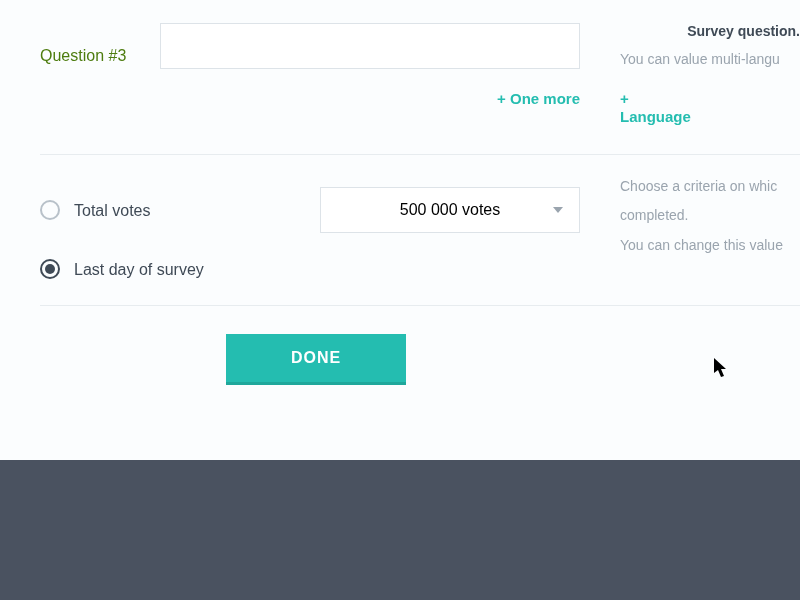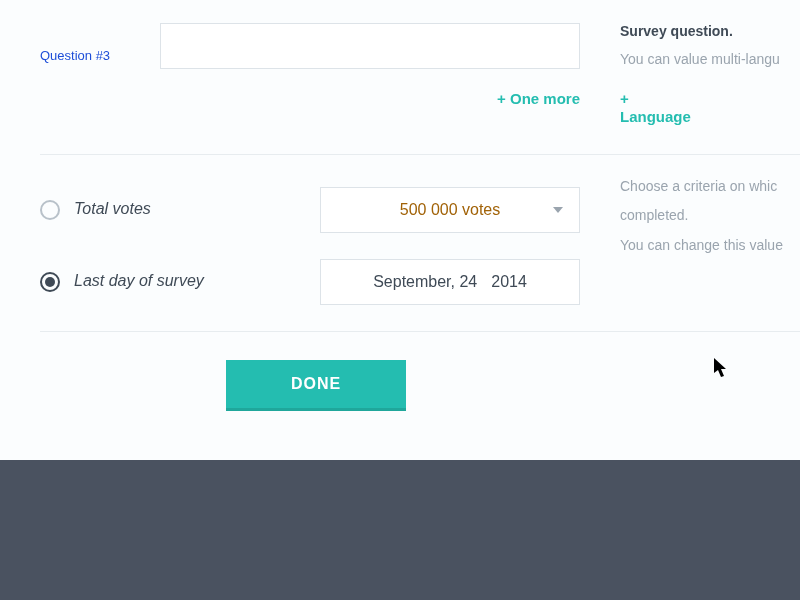--- a/index.html
+++ b/index.html
@@ -18,40 +18,41 @@
     .row {
       display: flex;
       align-items: flex-start;
     }
     .question-row {
       align-items: center;
     }
     .label-col {
       width: 120px;
       flex: 0 0 120px;
-      font-size: 13px;
-      color: #1d4ed8;
+      font-size: 16px;
+      color: #4d7c0f;
       display: flex;
       align-items: center;
       margin-top: 20px;
     }
     .input-col {
       width: 420px;
       flex: 0 0 420px;
     }
     .help-col {
       padding-left: 40px;
       flex: 1;
       font-size: 14px;
       line-height: 1.7;
     }
     .help-title {
       color: #3f4a56;
       font-weight: 600;
       margin-bottom: 4px;
+      text-align: right;
     }
     .help-body {
       color: #9aa4ae;
     }
     .text-input {
       width: 100%;
       height: 46px;
       border: 1px solid #dde3e8;
       background: #fff;
       padding: 0 12px;
@@ -97,39 +98,38 @@
       border-radius: 50%;
     }
     .criteria-section .row {
       margin-bottom: 26px;
       align-items: center;
     }
     .criteria-label {
       width: 280px;
       flex: 0 0 280px;
       display: flex;
-      align-items: flex-start;
-      font-size: 16px;
-      color: #3f4a56;
-      font-style: italic;
+      align-items: flex-end;
+      font-size: 16px;
+      color: #3f4a56;
     }
     .select-box, .date-box {
       width: 260px;
       height: 46px;
       border: 1px solid #dde3e8;
       background: #fff;
       display: flex;
       align-items: center;
       justify-content: center;
       position: relative;
       font-size: 16px;
       cursor: pointer;
     }
     .select-box {
-      color: #a16207;
+      color: #000000;
     }
     .select-chevron {
       position: absolute;
       right: 16px;
       top: 50%;
       transform: translateY(-50%);
       width: 0; height: 0;
       border-left: 5px solid transparent;
       border-right: 5px solid transparent;
       border-top: 6px solid #9aa4ae;
@@ -226,24 +226,20 @@
         <span>500 000 votes</span>
         <span class="select-chevron"></span>
       </div>
     </div>
 
     <div class="row">
       <div class="criteria-label">
         <span class="radio selected"></span>
         <span>Last day of survey</span>
       </div>
-      <div class="date-box">
-        <span>September, 24</span>
-        <span class="date-year">2014</span>
-      </div>
     </div>
   </div>
 
   <div class="criteria-help">
     <div class="help-body">Choose a criteria on whic</div>
     <div class="help-body">completed.</div>
     <div class="help-body">You can change this value</div>
   </div>
 
   <div class="divider" style="margin:8px 0 28px 0;"></div>

